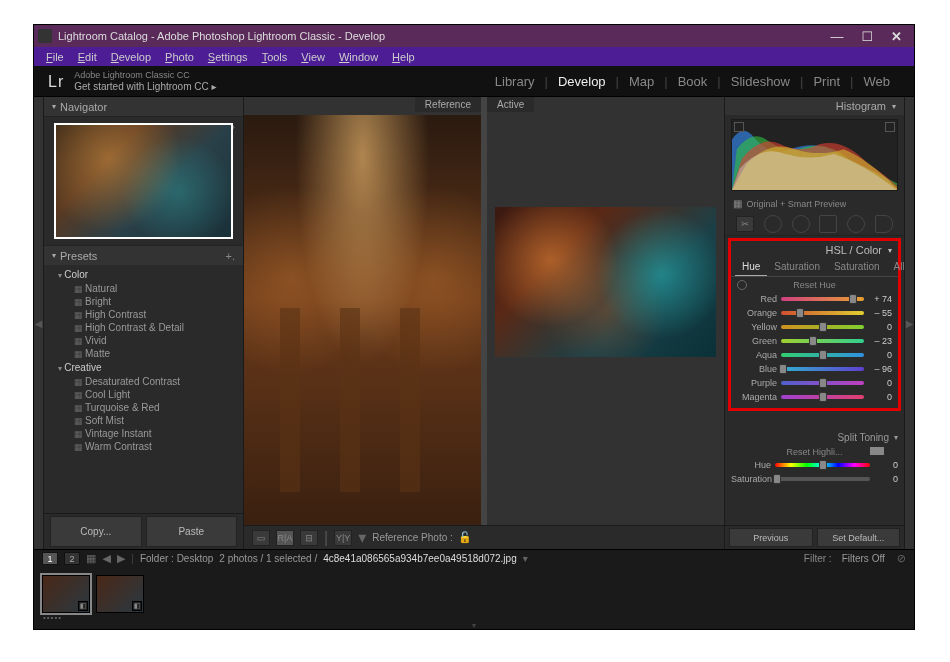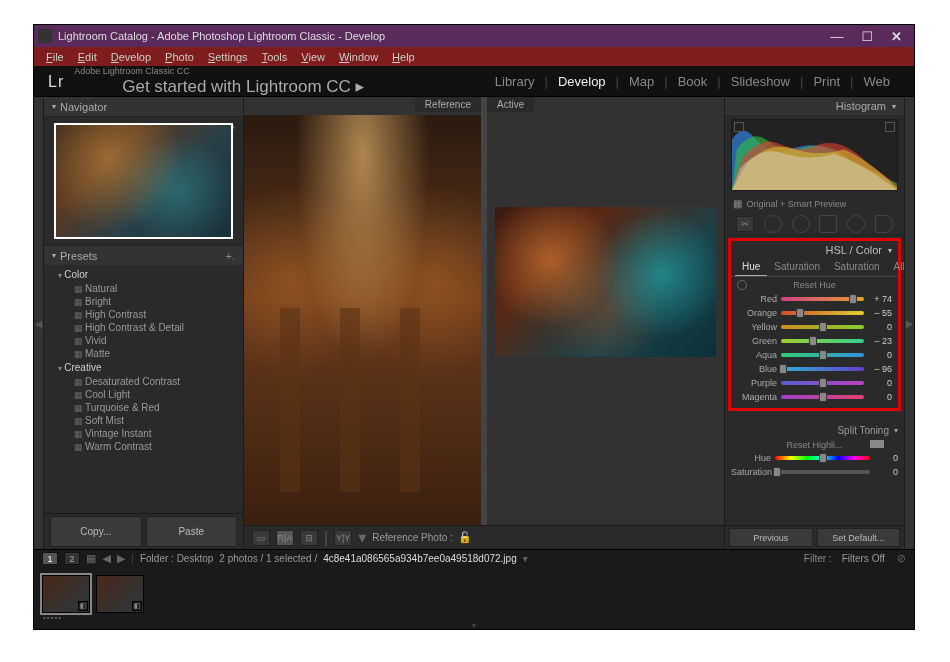--- a/index.html
+++ b/index.html
@@ -4,27 +4,27 @@
 <style>
 * { margin: 0; padding: 0; box-sizing: border-box; font-family: "Segoe UI", Tahoma, sans-serif; }
 body { background: #fff; width: 950px; height: 662px; overflow: hidden; }
 .window { position: absolute; left: 33px; top: 24px; width: 882px; height: 606px; background: #1a1a1a; border: 1px solid #000; display: flex; flex-direction: column; }
 .titlebar { height: 22px; background: #5a2a5a; display: flex; align-items: center; padding: 0 4px; color: #ddd; font-size: 11px; }
 .titlebar-icon { width: 14px; height: 14px; background: #333; margin-right: 6px; border-radius: 2px; }
 .titlebar-title { flex: 1; }
 .titlebar-buttons { display: flex; gap: 18px; padding-right: 8px; }
 .titlebar-btn { color: #ddd; font-size: 13px; cursor: pointer; }
 .titlebar-btn.close { font-weight: bold; }
-.menubar { height: 20px; background: #7f1d1d; display: flex; align-items: center; padding: 0 6px; gap: 2px; border-bottom: 1px solid #111; }
+.menubar { height: 20px; background: #4c1d95; display: flex; align-items: center; padding: 0 6px; gap: 2px; border-bottom: 1px solid #111; }
 .menubar span { color: #ccc; font-size: 11px; padding: 2px 6px; cursor: pointer; }
 .menubar span u { text-decoration: underline; }
 .topstrip { height: 30px; background: #111; display: flex; align-items: center; padding: 8px 14px; border-bottom: 1px solid #000; }
 .logo { color: #ddd; font-size: 16px; font-weight: 300; letter-spacing: 1px; margin-right: 10px; }
 .logo-sub { display: flex; flex-direction: column; font-size: 9px; color: #888; line-height: 1.2; }
-.logo-sub .get { color: #aaa; font-size: 17px; margin-left: 48px; }
+.logo-sub .get { color: #aaa; font-size: 10px; }
 .modules { margin-left: auto; display: flex; gap: 0; align-items: center; font-size: 13px; }
 .modules span { color: #888; padding: 0 10px; cursor: pointer; }
 .modules .sep { color: #444; padding: 0; }
 .modules .active { color: #eee; }
 .workspace { flex: 1; display: flex; background: #333; min-height: 0; }
 .leftcol { width: 200px; background: #2a2a2a; display: flex; flex-direction: column; border-right: 1px solid #1a1a1a; }
 .panel-hdr { height: 20px; background: #333; display: flex; align-items: center; padding: 0 8px; color: #aaa; font-size: 11px; border-bottom: 1px solid #222; }
 .panel-hdr .tri { margin-right: 4px; font-size: 8px; }
 .panel-hdr .ops { margin-left: auto; font-size: 9px; color: #666; display: flex; gap: 16px; margin-top: 40px; }
 .panel-hdr .ops span { cursor: pointer; }
@@ -73,21 +73,21 @@
 .hsl-tab { flex: 0 0 auto; padding: 2px 7px; color: #888; font-size: 10px; cursor: pointer; }
 .hsl-tab.active { color: #ddd; border-bottom: 1px solid #aaa; }
 .hsl-tab.all { margin-left: auto; }
 .reset-lbl { text-align: center; padding: 3px 0 2px; color: #888; font-size: 9px; position: relative; }
 .target-ic { position: absolute; left: 6px; top: 3px; width: 10px; height: 10px; border: 1px solid #666; border-radius: 50%; cursor: pointer; }
 .slider-row { display: flex; align-items: center; height: 14px; padding: 0 6px; gap: 4px; }
 .slider-lbl { width: 40px; text-align: right; color: #aaa; font-size: 9px; }
 .slider-track { flex: 1; height: 4px; background: linear-gradient(90deg, var(--c1), var(--c2)); border-radius: 2px; position: relative; cursor: pointer; }
 .slider-thumb { position: absolute; top: -3px; width: 8px; height: 10px; background: #888; border: 1px solid #333; border-radius: 2px; transform: translateX(-50%); }
 .slider-val { width: 24px; text-align: right; color: #ccc; font-size: 9px; }
-.split-hdr { height: 16px; display: flex; align-items: center; justify-content: flex-end; padding: 0 6px; color: #999; font-size: 10px; margin-top: 11px; }
+.split-hdr { height: 16px; display: flex; align-items: center; justify-content: flex-end; padding: 0 6px; color: #999; font-size: 10px; margin-top: 18px; }
 .split-hdr .tri { margin-left: 5px; font-size: 8px; }
 .reset-h { text-align: center; color: #888; font-size: 9px; padding: 2px 0 1px; position: relative; }
 .reset-h .swatch { position: absolute; right: 20px; top: 2px; width: 14px; height: 8px; background: #888; }
 .right-buttons { height: 24px; display: flex; gap: 4px; padding: 2px 4px; background: #2a2a2a; border-top: 1px solid #1a1a1a; margin-top: auto; }
 .right-buttons button { flex: 1; background: #3a3a3a; border: 1px solid #222; color: #bbb; font-size: 9px; cursor: pointer; }
 .filmstrip-bar { height: 18px; background: #1a1a1a; display: flex; align-items: center; padding: 0 8px; gap: 6px; color: #888; font-size: 10px; border-top: 1px solid #000; }
 .fs-pg { width: 16px; height: 13px; background: #333; border: 1px solid #111; display: inline-flex; align-items: center; justify-content: center; font-size: 9px; color: #aaa; cursor: pointer; }
 .fs-pg.active { background: #555; color: #fff; }
 .fs-ic { color: #666; font-size: 11px; cursor: pointer; }
 .fs-sep { color: #444; }

